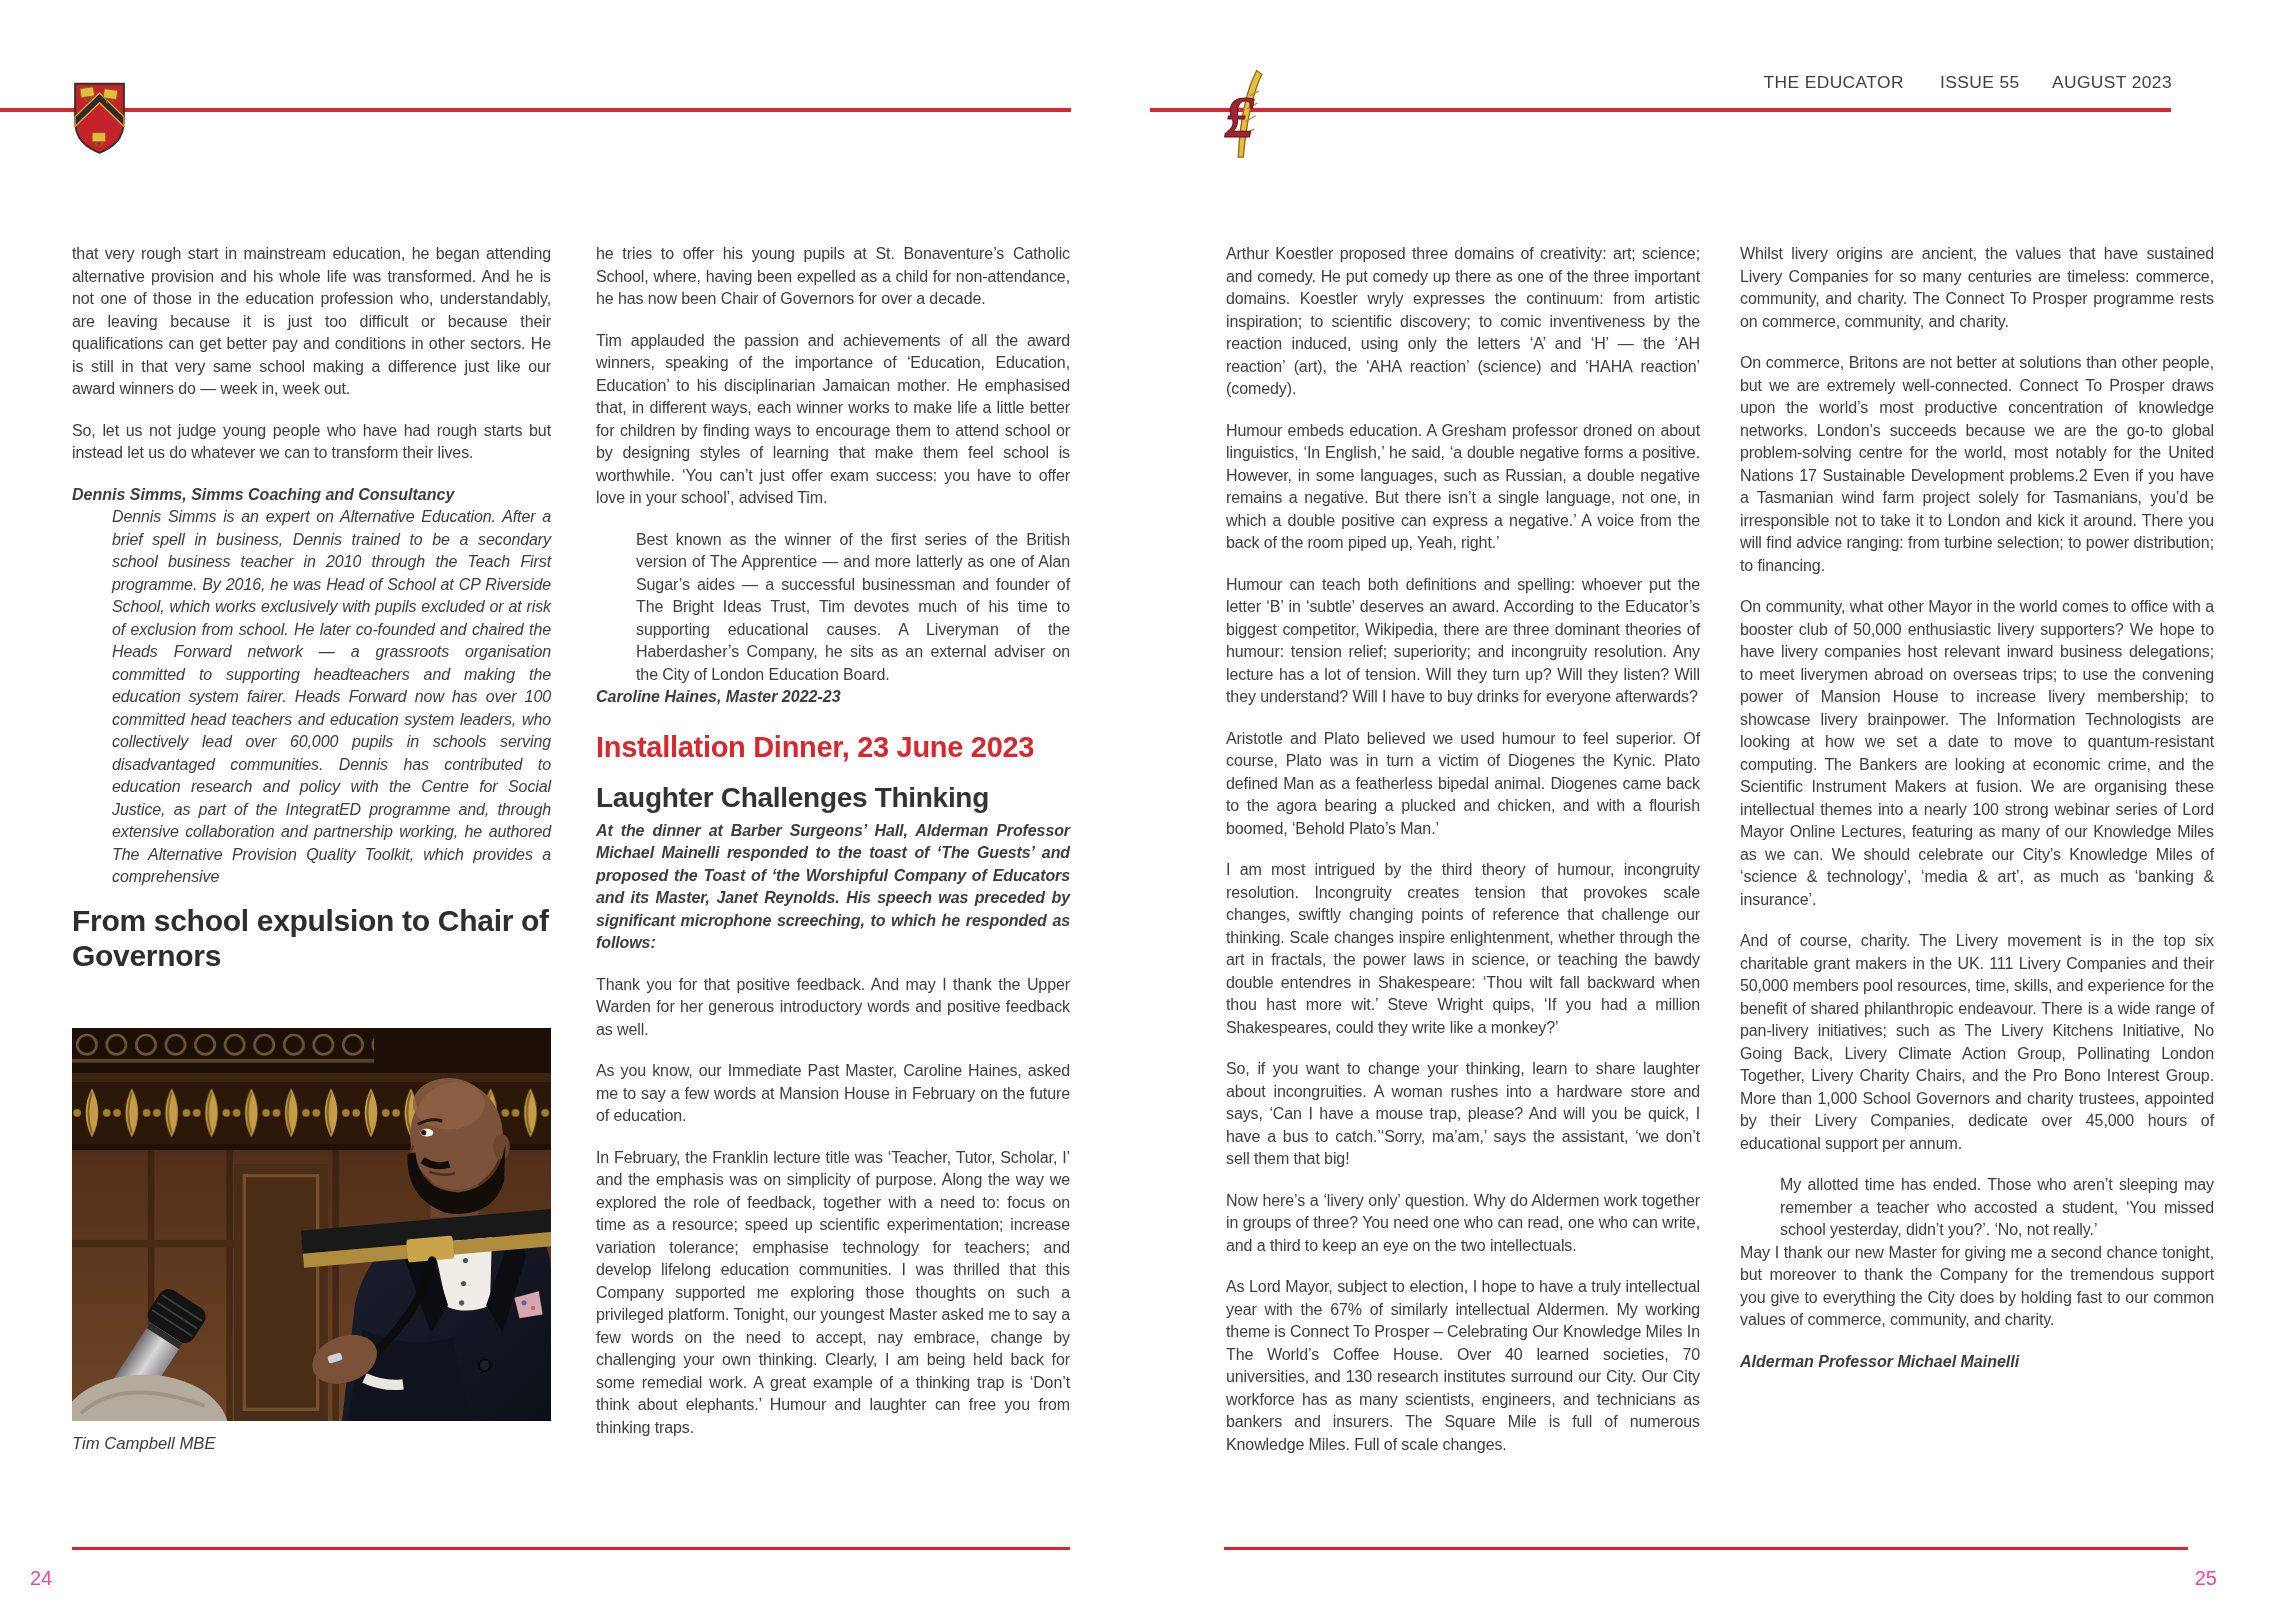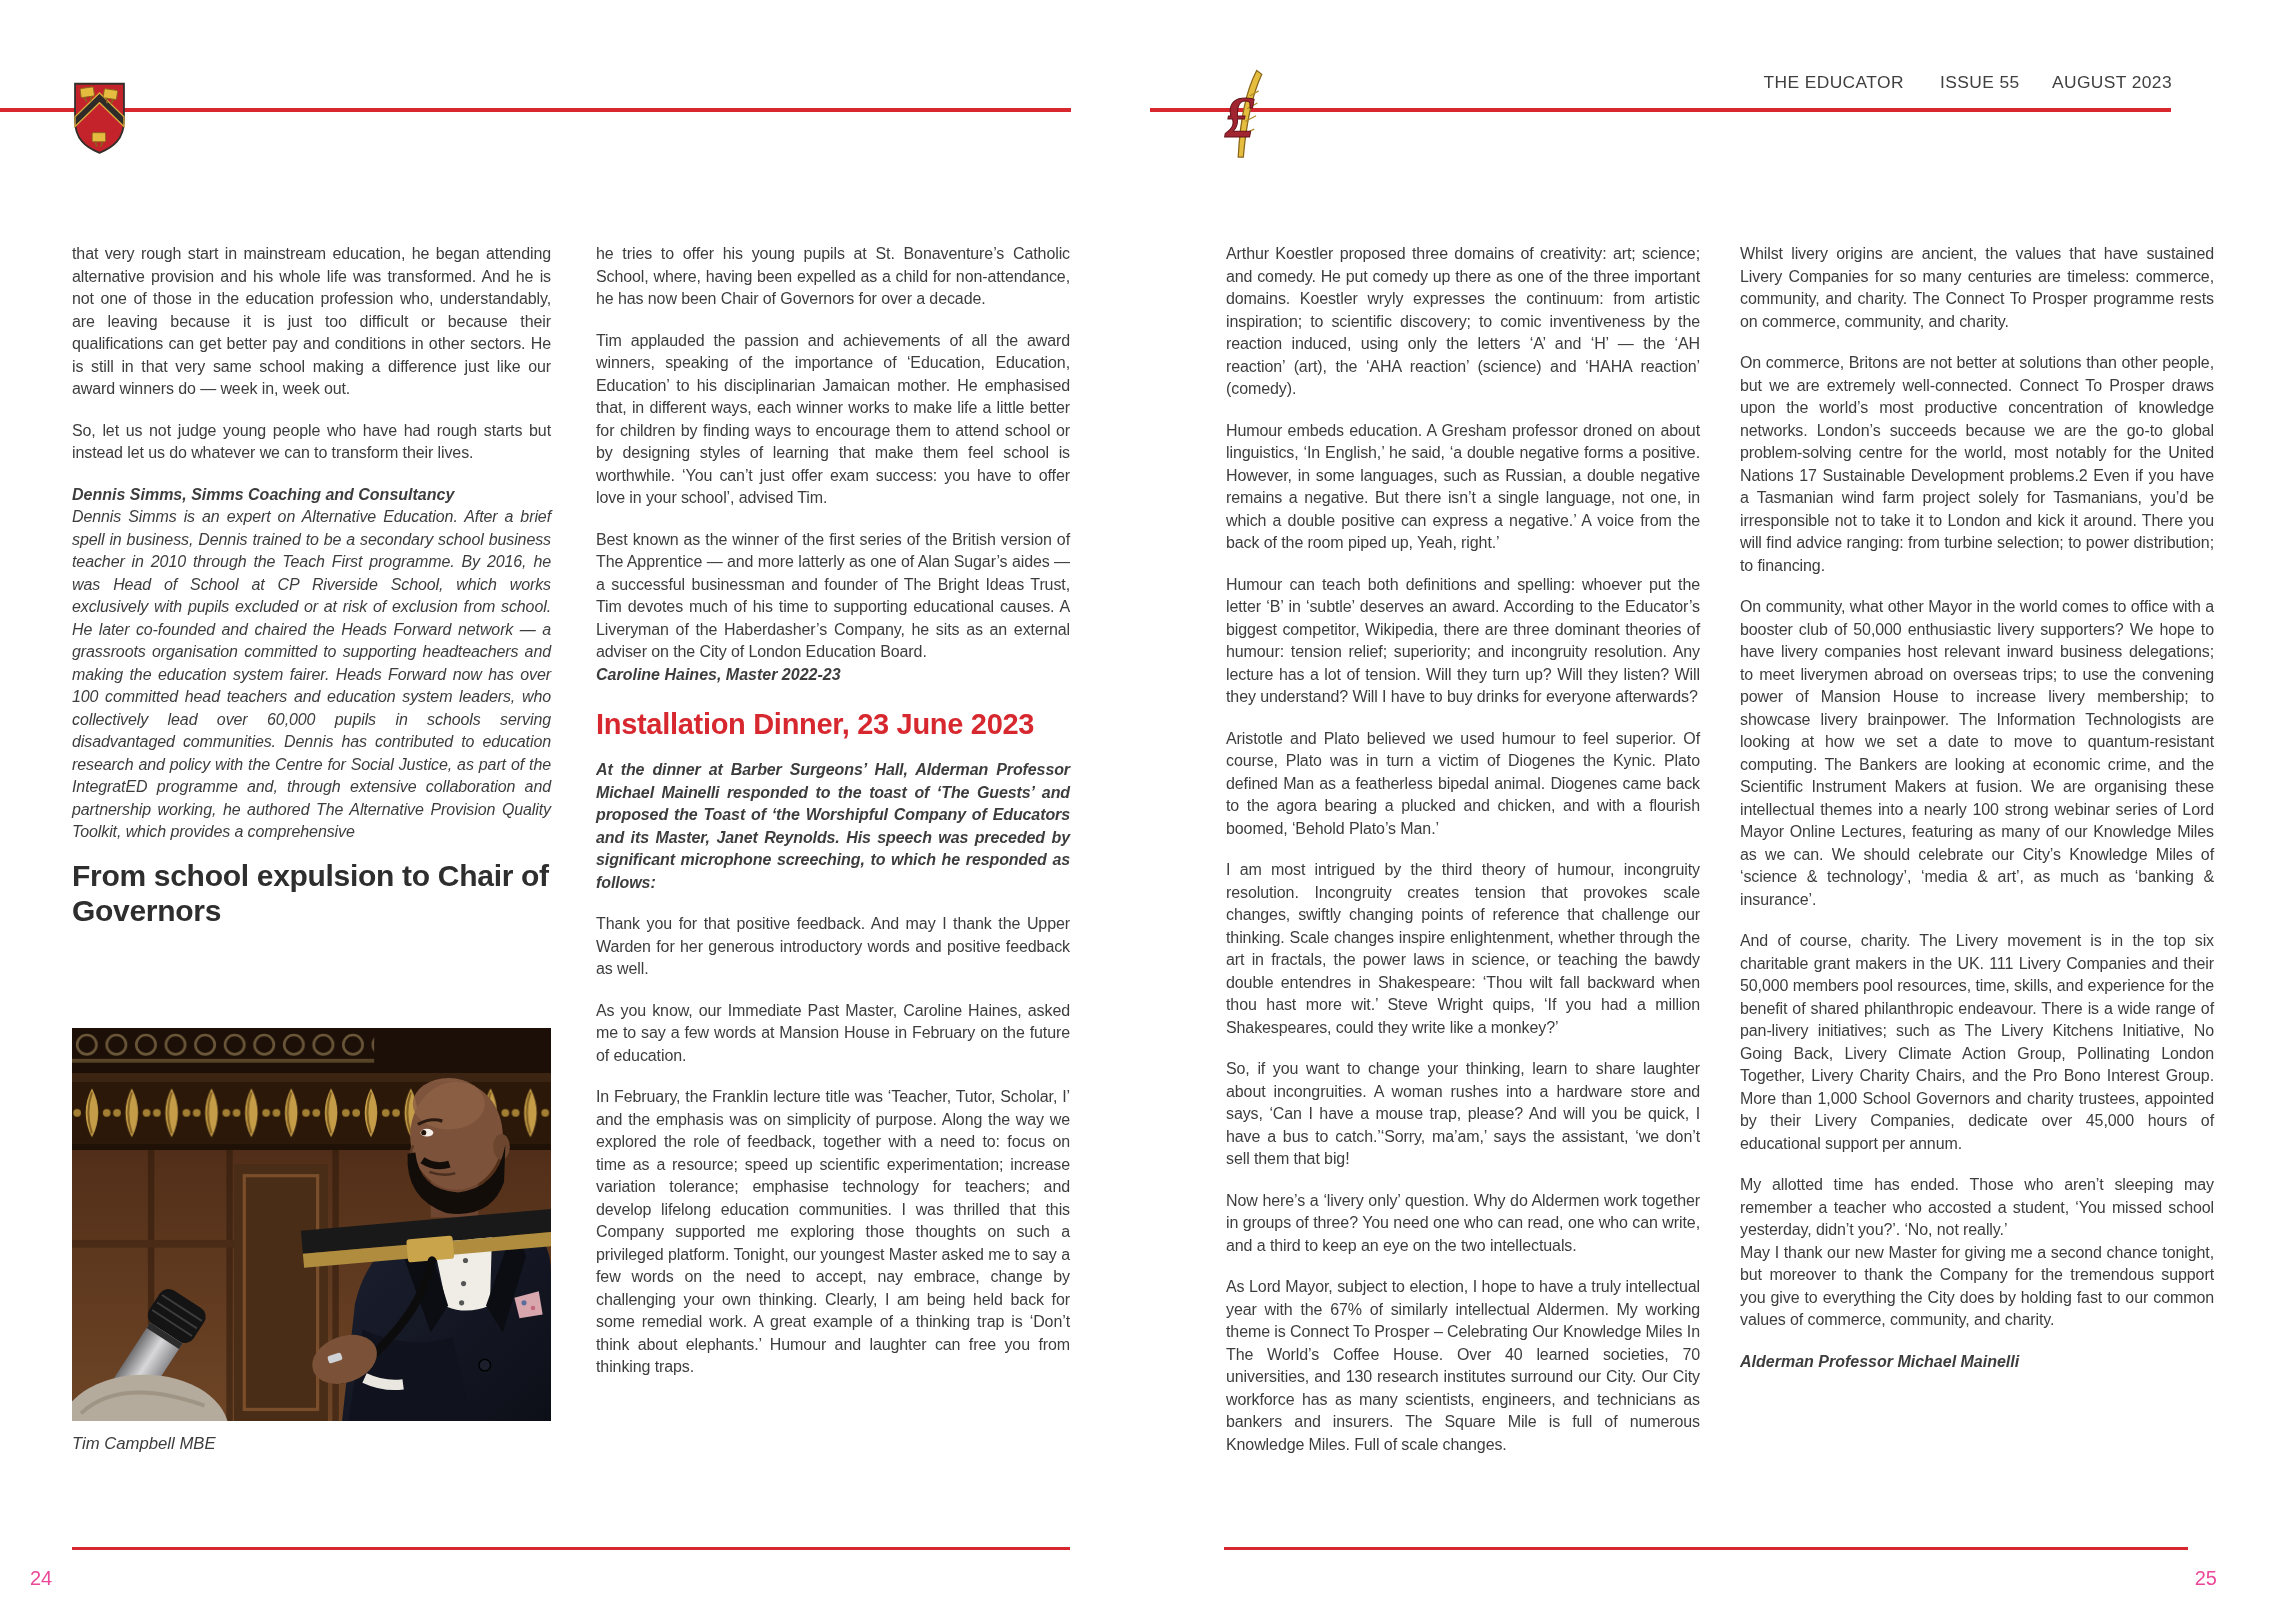--- a/index.html
+++ b/index.html
@@ -12,21 +12,21 @@
   .italic{font-style:italic;}
   .attrib{font-size:16px;line-height:22.5px;color:#3d3d3d;font-weight:bold;font-style:italic;
           text-align:left;margin:0;}
   .h-section{font-size:30px;line-height:35px;font-weight:bold;color:#2e2e2e;
              letter-spacing:-0.3px;margin:14px 0 19px;}
   .h-red{font-size:29px;line-height:33px;font-weight:bold;color:#d7282f;
          letter-spacing:-0.3px;margin:22px 0 18px;}
   .h-sub{font-size:28px;line-height:32px;font-weight:bold;color:#333333;
          letter-spacing:-0.3px;margin:0 0 6.4px;}
   .lead{font-weight:bold;}
-  .no-gap{margin-bottom:0;}
+  .no-gap{margin-bottom:0;margin-left:40px;}
   .caption{position:absolute;font-size:16.7px;font-style:italic;color:#3c3c3c;}
   .hdr-text{position:absolute;font-size:17.4px;color:#404040;letter-spacing:0.4px;white-space:nowrap;}
   .pagenum{position:absolute;font-size:20px;color:#ec4899;}
   .logo{position:absolute;}
   .photo{position:absolute;left:72px;top:1028px;width:479px;height:393px;}
 </style>
 </head>
 <body>
 
 <div class="rule" style="left:0;top:108px;width:1071px;height:3.9px;"></div>
@@ -160,20 +160,21 @@
   <path d="M14,600 q62,-58 192,-12" stroke="#978b7a" stroke-width="6" fill="none" opacity="0.7"></path>
 </svg>
 <div class="caption" style="left:72px;top:1434px;">Tim Campbell MBE</div>
 
 <div class="col" style="left:596px;top:243px;width:474px;">
   <p class="body-p">he tries to offer his young pupils at St. Bonaventure’s Catholic School, where, having been expelled as a child for non-attendance, he has now been Chair of Governors for over a decade.</p>
   <p class="body-p">Tim applauded the passion and achievements of all the award winners, speaking of the importance of ‘Education, Education, Education’ to his disciplinarian Jamaican mother. He emphasised that, in different ways, each winner works to make life a little better for children by finding ways to encourage them to attend school or by designing styles of learning that make them feel school is worthwhile. ‘You can’t just offer exam success: you have to offer love in your school’, advised Tim.</p>
   <p class="body-p no-gap">Best known as the winner of the first series of the British version of The Apprentice — and more latterly as one of Alan Sugar’s aides — a successful businessman and founder of The Bright Ideas Trust, Tim devotes much of his time to supporting educational causes. A Liveryman of the Haberdasher’s Company, he sits as an external adviser on the City of London Education Board.</p>
   <p class="attrib">Caroline Haines, Master 2022-23</p>
   <h1 class="h-red">Installation Dinner, 23 June 2023</h1>
+  <h2 class="h-sub">Laughter Challenges Thinking</h2>
   <p class="body-p italic lead">At the dinner at Barber Surgeons’ Hall, Alderman Professor Michael Mainelli responded to the toast of ‘The Guests’ and proposed the Toast of ‘the Worshipful Company of Educators and its Master, Janet Reynolds. His speech was preceded by significant microphone screeching, to which he responded as follows:</p>
   <p class="body-p">Thank you for that positive feedback. And may I thank the Upper Warden for her generous introductory words and positive feedback as well.</p>
   <p class="body-p">As you know, our Immediate Past Master, Caroline Haines, asked me to say a few words at Mansion House in February on the future of education.</p>
   <p class="body-p">In February, the Franklin lecture title was ‘Teacher, Tutor, Scholar, I’ and the emphasis was on simplicity of purpose. Along the way we explored the role of feedback, together with a need to: focus on time as a resource; speed up scientific experimentation; increase variation tolerance; emphasise technology for teachers; and develop lifelong education communities. I was thrilled that this Company supported me exploring those thoughts on such a privileged platform. Tonight, our youngest Master asked me to say a few words on the need to accept, nay embrace, change by challenging your own thinking. Clearly, I am being held back for some remedial work. A great example of a thinking trap is ‘Don’t think about elephants.’ Humour and laughter can free you from thinking traps.</p>
 </div>
 
 <div class="col" style="left:1226px;top:243px;width:474px;">
   <p class="body-p">Arthur Koestler proposed three domains of creativity: art; science; and comedy. He put comedy up there as one of the three important domains. Koestler wryly expresses the continuum: from artistic inspiration; to scientific discovery; to comic inventiveness by the reaction induced, using only the letters ‘A’ and ‘H’ — the ‘AH reaction’ (art), the ‘AHA reaction’ (science) and ‘HAHA reaction’ (comedy).</p>
   <p class="body-p">Humour embeds education. A Gresham professor droned on about linguistics, ‘In English,’ he said, ‘a double negative forms a positive. However, in some languages, such as Russian, a double negative remains a negative. But there isn’t a single language, not one, in which a double positive can express a negative.’ A voice from the back of the room piped up, Yeah, right.’</p>
   <p class="body-p">Humour can teach both definitions and spelling: whoever put the letter ‘B’ in ‘subtle’ deserves an award. According to the Educator’s biggest competitor, Wikipedia, there are three dominant theories of humour: tension relief; superiority; and incongruity resolution. Any lecture has a lot of tension. Will they turn up? Will they listen? Will they understand? Will I have to buy drinks for everyone afterwards?</p>

